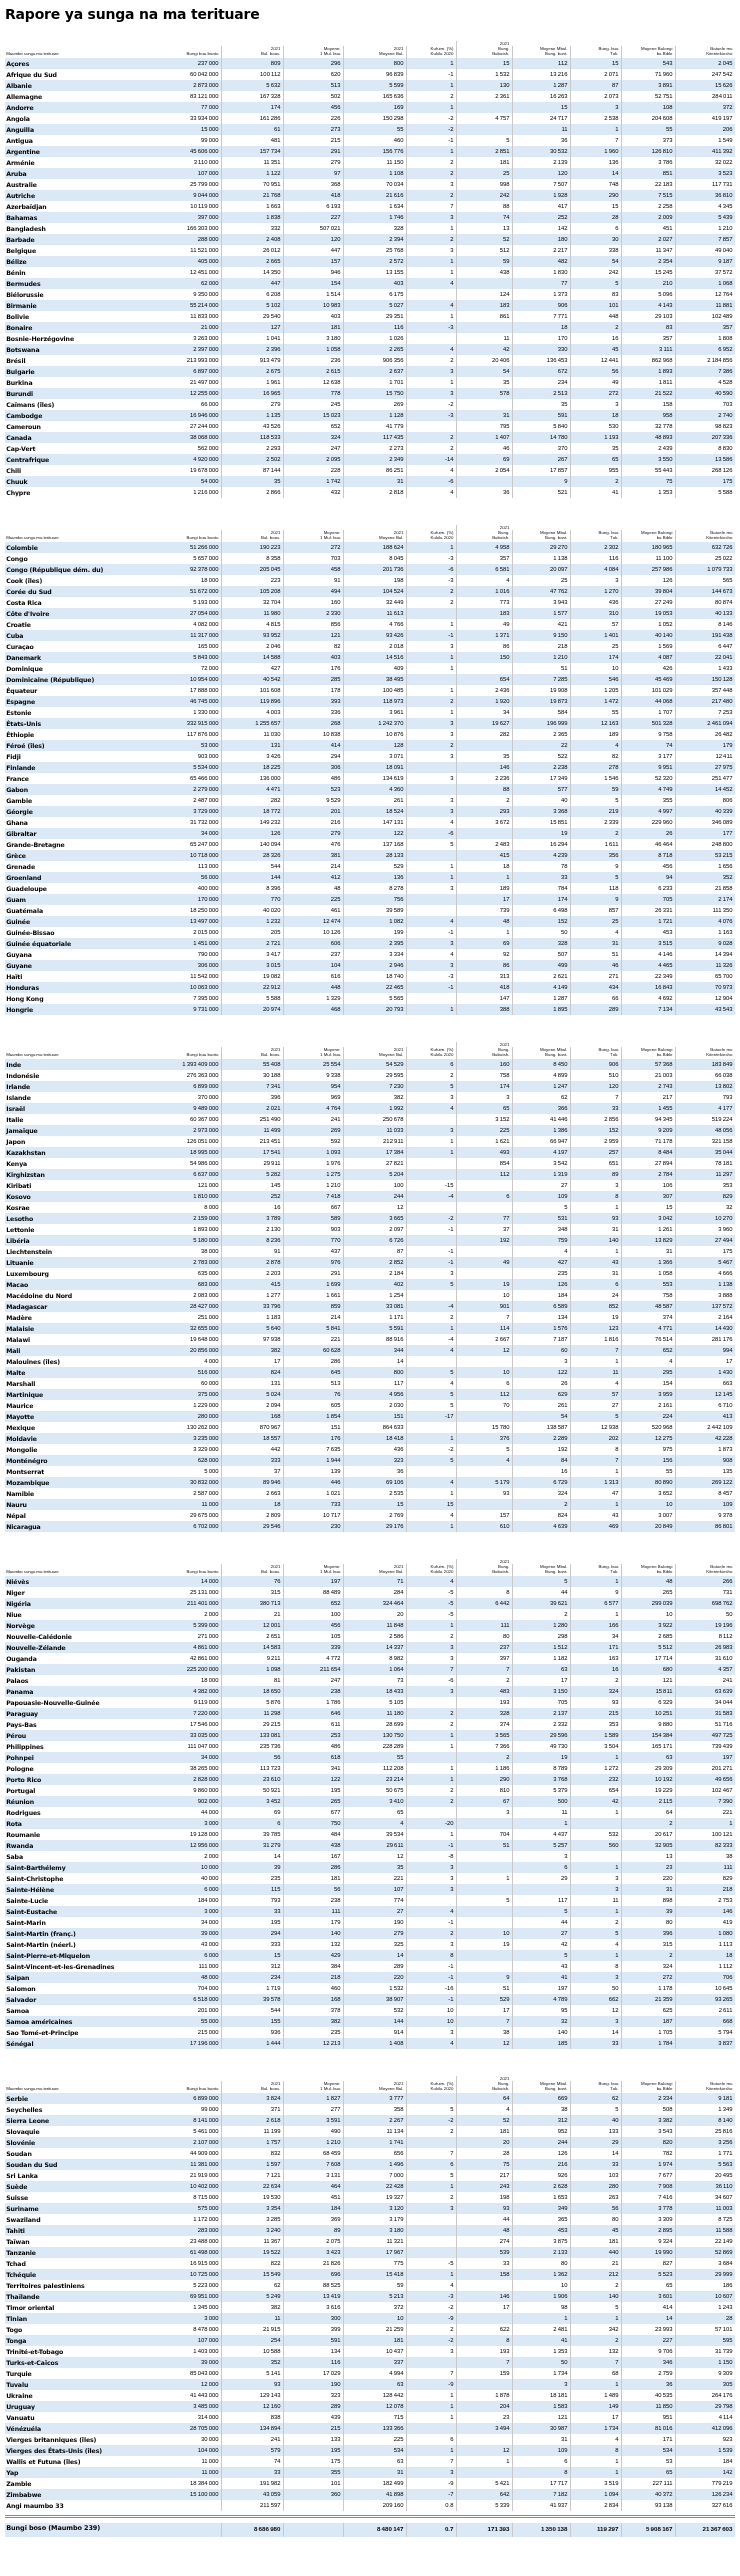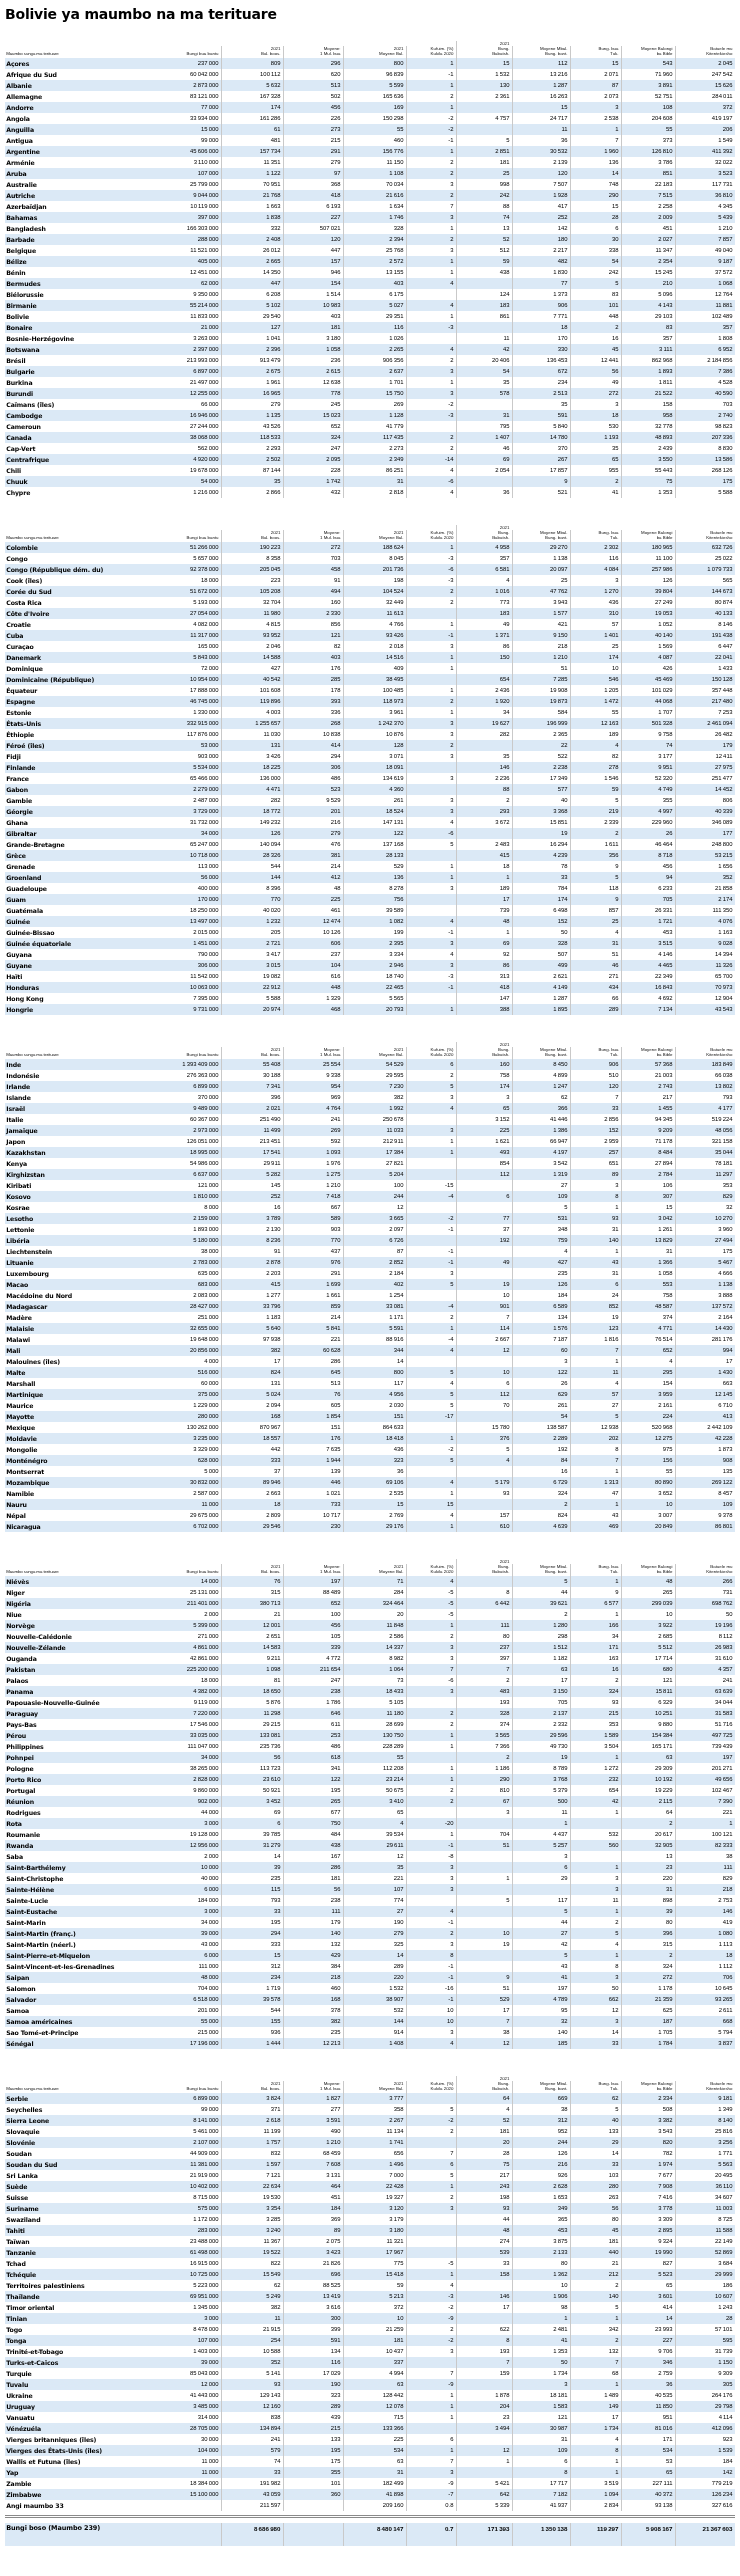--- a/index.html
+++ b/index.html
@@ -10,29 +10,29 @@
   .cell{font-size:5.9px;text-align:right;padding-right:2.5px;line-height:11px;white-space:nowrap;box-sizing:border-box;overflow:visible;}
   .cell.name{text-align:left;font-weight:700;font-size:6.2px;padding-left:1.2px;font-family:"DejaVu Sans",sans-serif;letter-spacing:-0.1px;}
   .sep{border-left:0.6px solid #c9c9c9;}
   .row{height:11px;}
   .row.alt{background:#dbe9f6;}
   .hdr{height:44px;align-items:end;}
   .hdr.first{height:28px;}
   .hdr .cell{font-size:4.4px;line-height:5px;padding-bottom:2.5px;font-weight:400;color:#111;}
   .hdr .cell.name{font-weight:400;font-size:4.4px;font-family:"Liberation Sans",sans-serif;}
   .total-rule{width:730px;height:1.2px;border-top:0.6px solid #8a8a8a;border-bottom:0.6px solid #8a8a8a;margin:3.7px 0 5px 0;}
-  .total-row{height:23px;background:#dbe9f6;}
+  .total-row{height:14px;background:#dbe9f6;}
   .total-row .cell{font-weight:700;font-size:6.2px;line-height:11.4px;}
   .total-row .cell.name{font-size:6.5px;}
 </style>
 </head>
 <body>
 
 <div class="page">
-  <div class="title">Bolivie ya maumbo na ma terituare</div>
+  <div class="title">Rapore ya sunga na ma terituare</div>
   <div>
       <div class="grid-row hdr first">
         <div class="cell name">Maumbo sunga ma terituare</div>
         <div class="cell">Bungi bua bantu</div>
         <div class="cell sep">2021<br>Bal. boos.</div>
         <div class="cell sep">Moyene:<br>1 Mul. bua</div>
         <div class="cell sep">2021<br>Moyene Bal.</div>
         <div class="cell sep">Kufuim. (%)<br>Kukila 2020</div>
         <div class="cell sep">2021<br>Bung.<br>Babatsh.</div>
         <div class="cell sep">Moyene Mbal.<br>Bung. bant.</div>

